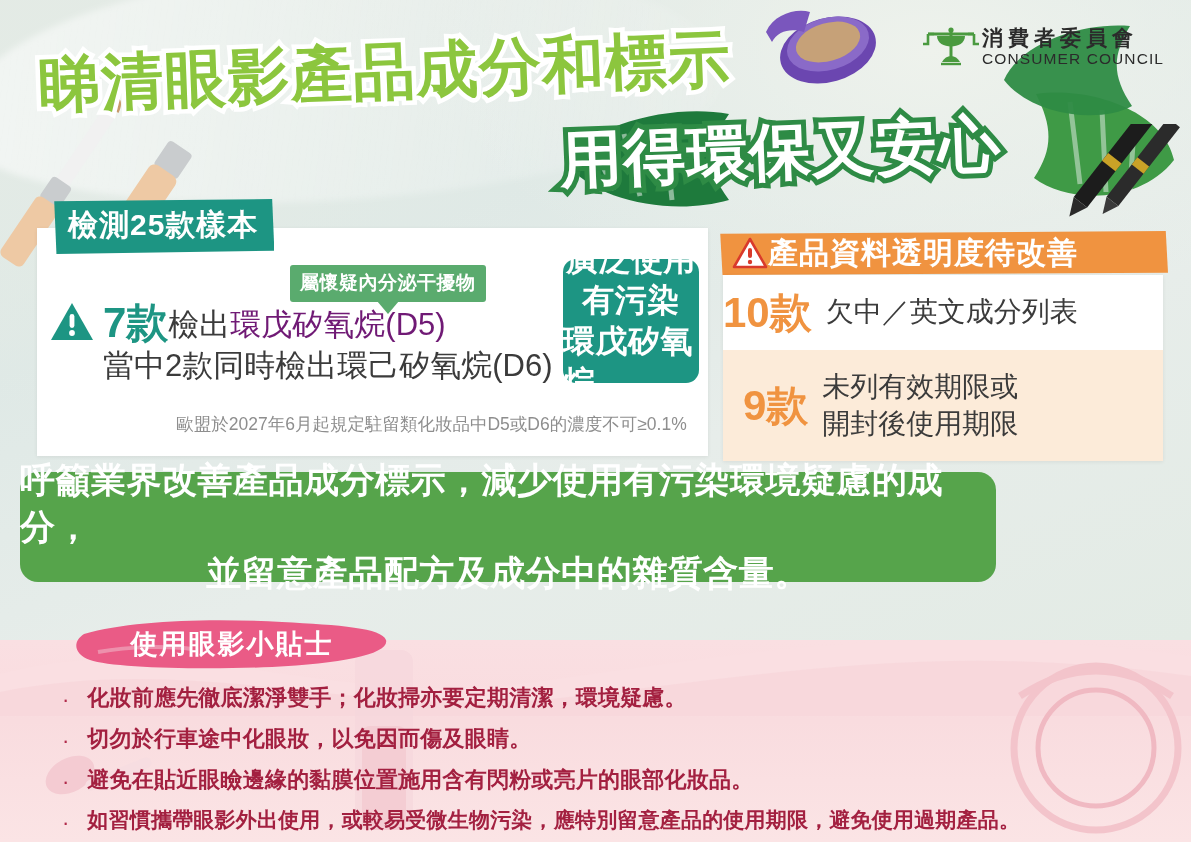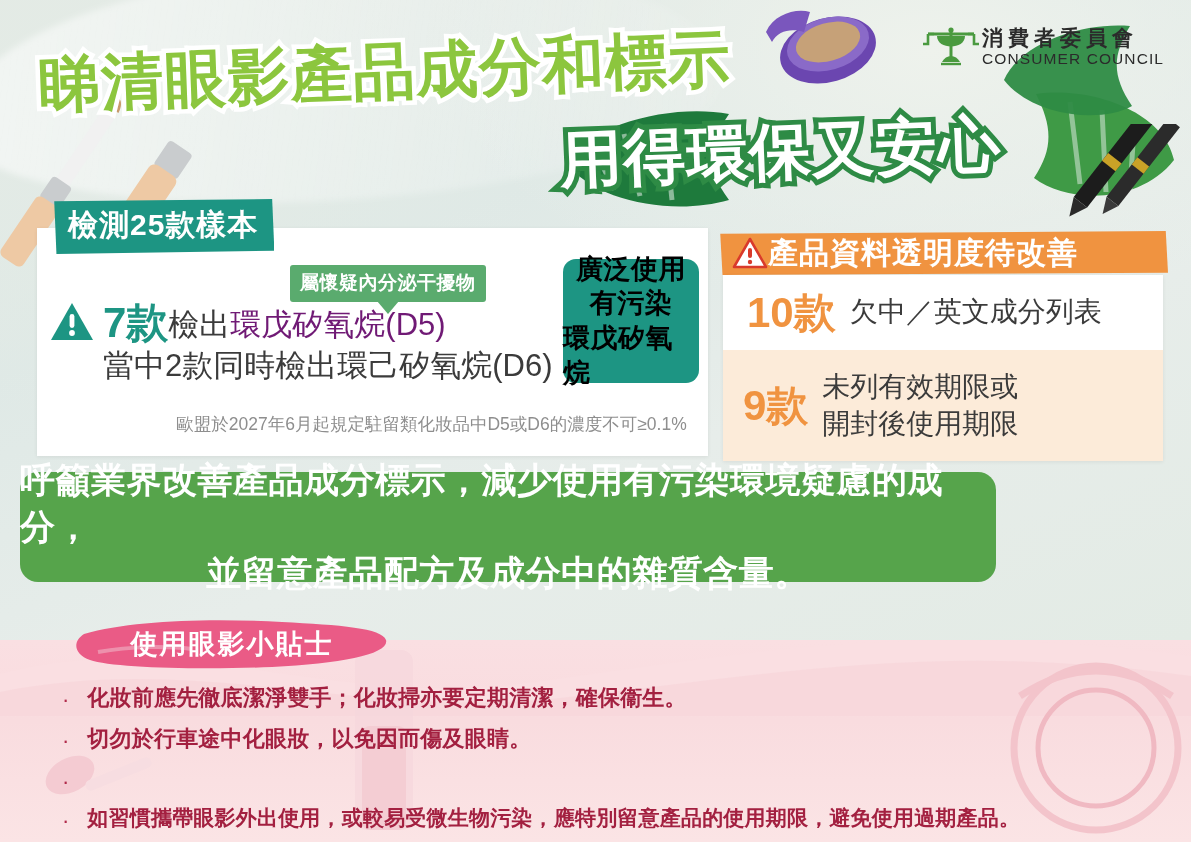--- a/index.html
+++ b/index.html
@@ -110,44 +110,44 @@
     background:#5aab6e;color:#fff;font-size:19px;font-weight:700;
     padding:5px 10px 6px;border-radius:3px;white-space:nowrap;letter-spacing:.5px;
   }
   .callout:after{
     content:"";position:absolute;left:50%;bottom:-12px;margin-left:-11px;
     border-left:11px solid transparent;border-right:11px solid transparent;
     border-top:13px solid #5aab6e;
   }
   .box-teal{
     position:absolute;left:563px;top:259px;width:136px;height:124px;
-    background:#1d9583;border-radius:13px;color:#000000;
+    background:#1d9583;border-radius:13px;color:#ffffff;
     display:flex;flex-direction:column;align-items:center;justify-content:center;
-    font-size:27px;font-weight:700;line-height:1.28;letter-spacing:.5px;
+    font-size:32px;font-weight:700;line-height:1.28;letter-spacing:.5px;
   }
   .footnote{
     position:absolute;left:37px;top:412px;width:789px;text-align:center;
     font-size:17.5px;color:#8e8e8e;white-space:nowrap;
   }
 
   
   .tag-orange{
     position:absolute;left:718px;top:231px;width:450px;height:44px;
     background:#f09340;color:#fff;
     display:flex;align-items:center;padding-left:14px;
     clip-path:polygon(0.5% 6%,99.5% 0%,100% 95%,1% 100%);
     box-sizing:border-box;
   }
   .tag-orange .lbl{font-size:30px;font-weight:700;letter-spacing:1px;white-space:nowrap;}
   .panel-right{
     position:absolute;left:723px;top:275px;width:440px;height:186px;
     background:#ffffff;box-shadow:0 1px 4px rgba(0,0,0,.07);
   }
   .r-row{display:flex;align-items:center;box-sizing:border-box;}
-  .r-row1{height:75px;background:#ffffff;padding-left:24px;}
+  .r-row1{height:75px;background:#ffffff;}
   .r-row2{height:111px;background:#fcebd9;padding-left:20px;}
   .r-num{font-size:42px;font-weight:700;color:#f09340;line-height:1;}
   .r-txt{font-size:28px;color:#3b3b3b;margin-left:14px;line-height:1.32;}
 
   
   .banner-green{
     position:absolute;left:20px;top:472px;width:976px;height:110px;
     background:#56a44b;border-radius:18px;
     display:flex;flex-direction:column;align-items:center;justify-content:center;
     color:#fff;font-size:35px;font-weight:700;line-height:1.33;letter-spacing:.5px;
@@ -321,28 +321,29 @@
     <svg width="320" height="56" viewBox="0 0 320 56">
       <path d="M12,18 C60,4 140,2 210,6 C268,9 310,12 314,24 C318,38 270,48 200,51 C130,54 40,52 18,44 C2,38 0,26 12,18 Z" fill="#ea5b86"></path>
       <path d="M26,36 C60,30 96,30 120,33" stroke="#f4f4f4" stroke-width="4" fill="none" opacity=".35"></path>
     </svg>
     <div class="lbl">使用眼影小貼士</div>
   </div>
 
   <div class="tips-list">
     <div class="tip">
       <span class="dot">·</span>
-      <span class="t">化妝前應先徹底潔淨雙手；化妝掃亦要定期清潔，確保衞生。</span>
+      <span class="t">化妝前應先徹底潔淨雙手；化妝掃亦要定期清潔，環境疑慮。</span>
     </div>
     <div class="tip">
       <span class="dot">·</span>
       <span class="t">切勿於行車途中化眼妝，以免因而傷及眼睛。</span>
     </div>
     <div class="tip">
       <span class="dot">·</span>
+      <span class="t">避免在貼近眼瞼邊緣的黏膜位置施用含有閃粉或亮片的眼部化妝品。</span>
     </div>
     <div class="tip small">
       <span class="dot">·</span>
       <span class="t">如習慣攜帶眼影外出使用，或較易受微生物污染，應特別留意產品的使用期限，避免使用過期產品。</span>
     </div>
   </div>
 
 </div>
 
 </body></html>

